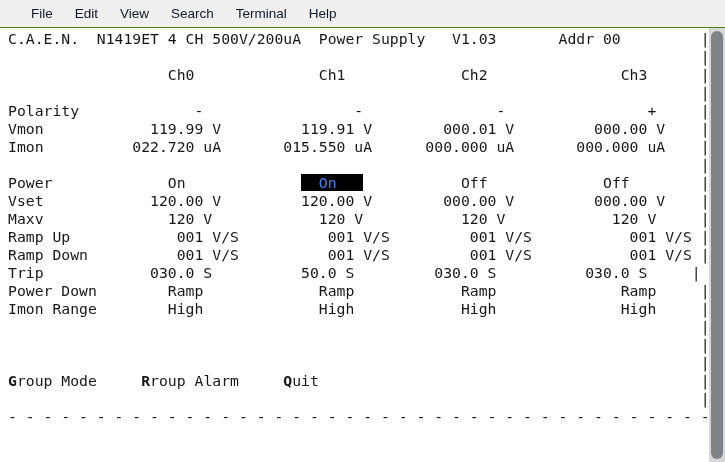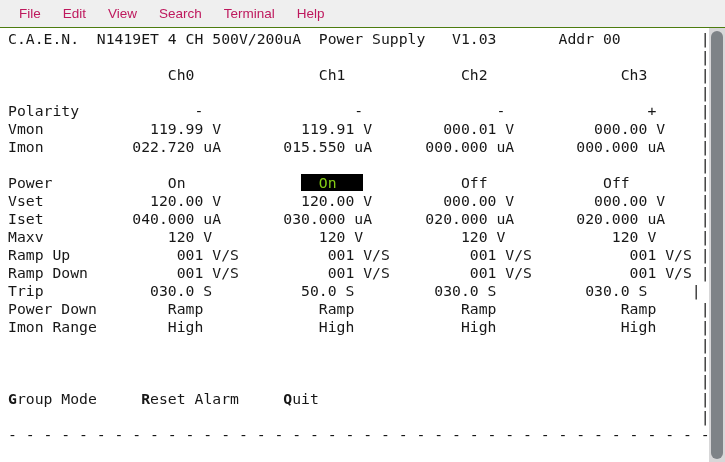--- a/index.html
+++ b/index.html
@@ -2,32 +2,32 @@
 <html><head>
 <meta charset="utf-8">
 <style>
   html,body{margin:0;padding:0;}
   body{
     width:725px;height:462px;overflow:hidden;background:#ffffff;
     position:relative;font-family:"Liberation Sans",sans-serif;
   }
   .menubar{
     height:27px;background:#efefef;border-bottom:4px solid #4d7c0f;
-    display:flex;align-items:center;padding-left:8px;
-    font-size:13.5px;color:#be185d;
+    display:flex;align-items:center;padding-left:20px;
+    font-size:13.5px;color:#0f172a;
   }
   .menubar .mitem{padding:5px 11px;cursor:default;}
   .term{
     position:absolute;top:28px;left:0;right:16px;bottom:0;
     padding:2px 8px 0 8px;overflow:hidden;background:#ffffff;
     font-family:"DejaVu Sans Mono",monospace;
     font-size:14.75px;line-height:18px;color:#171717;
   }
   .tline{white-space:pre;height:18px;}
-  .s-i{background:#000000;color:#84cc16;}
+  .s-i{background:#000000;color:#3b82f6;}
   .s-b{font-weight:bold;}
   .scrollbar{
     position:absolute;top:28px;right:0;width:16px;bottom:0;
     background:#d7d7d8;
   }
   .thumb{
     position:absolute;top:3px;bottom:3px;left:2px;right:2px;
     background:#7e8387;border-radius:6px;
   }
 </style>
@@ -47,30 +47,29 @@
     <div class="tline"><span>C.A.E.N.  N1419ET 4 CH 500V/200uA  Power Supply   V1.03       Addr 00         |</span></div>
     <div class="tline"><span>                                                                              |</span></div>
     <div class="tline"><span>                  Ch0              Ch1             Ch2               Ch3      |</span></div>
     <div class="tline"><span>                                                                              |</span></div>
     <div class="tline"><span>Polarity             -                 -               -                +     |</span></div>
     <div class="tline"><span>Vmon            119.99 V         119.91 V        000.01 V         000.00 V    |</span></div>
     <div class="tline"><span>Imon          022.720 uA       015.550 uA      000.000 uA       000.000 uA    |</span></div>
     <div class="tline"><span>                                                                              |</span></div>
     <div class="tline"><span>Power             On             </span><span class="s-i">  On   </span><span>           Off             Off        |</span></div>
     <div class="tline"><span>Vset            120.00 V         120.00 V        000.00 V         000.00 V    |</span></div>
-    <div class="tline"><span>Iset          040.000 uA       030.000 uA      020.000 uA       020.000 uA    |</span></div>
     <div class="tline"><span>Maxv              120 V            120 V           120 V            120 V     |</span></div>
     <div class="tline"><span>Ramp Up            001 V/S          001 V/S         001 V/S           001 V/S |</span></div>
     <div class="tline"><span>Ramp Down          001 V/S          001 V/S         001 V/S           001 V/S |</span></div>
     <div class="tline"><span>Trip            030.0 S          50.0 S         030.0 S          030.0 S     |</span></div>
     <div class="tline"><span>Power Down        Ramp             Ramp            Ramp              Ramp     |</span></div>
     <div class="tline"><span>Imon Range        High             High            High              High     |</span></div>
     <div class="tline"><span>                                                                              |</span></div>
     <div class="tline"><span>                                                                              |</span></div>
     <div class="tline"><span>                                                                              |</span></div>
-    <div class="tline"><span class="s-b">G</span><span>roup Mode     </span><span class="s-b">R</span><span>eset Alarm     </span><span class="s-b">Q</span><span>uit                                           |</span></div>
+    <div class="tline"><span class="s-b">G</span><span>roup Mode     </span><span class="s-b">R</span><span>roup Alarm     </span><span class="s-b">Q</span><span>uit                                           |</span></div>
     <div class="tline"><span>                                                                              |</span></div>
     <div class="tline"><span>- - - - - - - - - - - - - - - - - - - - - - - - - - - - - - - - - - - - - - - -</span></div>
   </div>
 
 <div class="scrollbar">
   <div class="thumb"></div>
 </div>
 
 </body></html>

